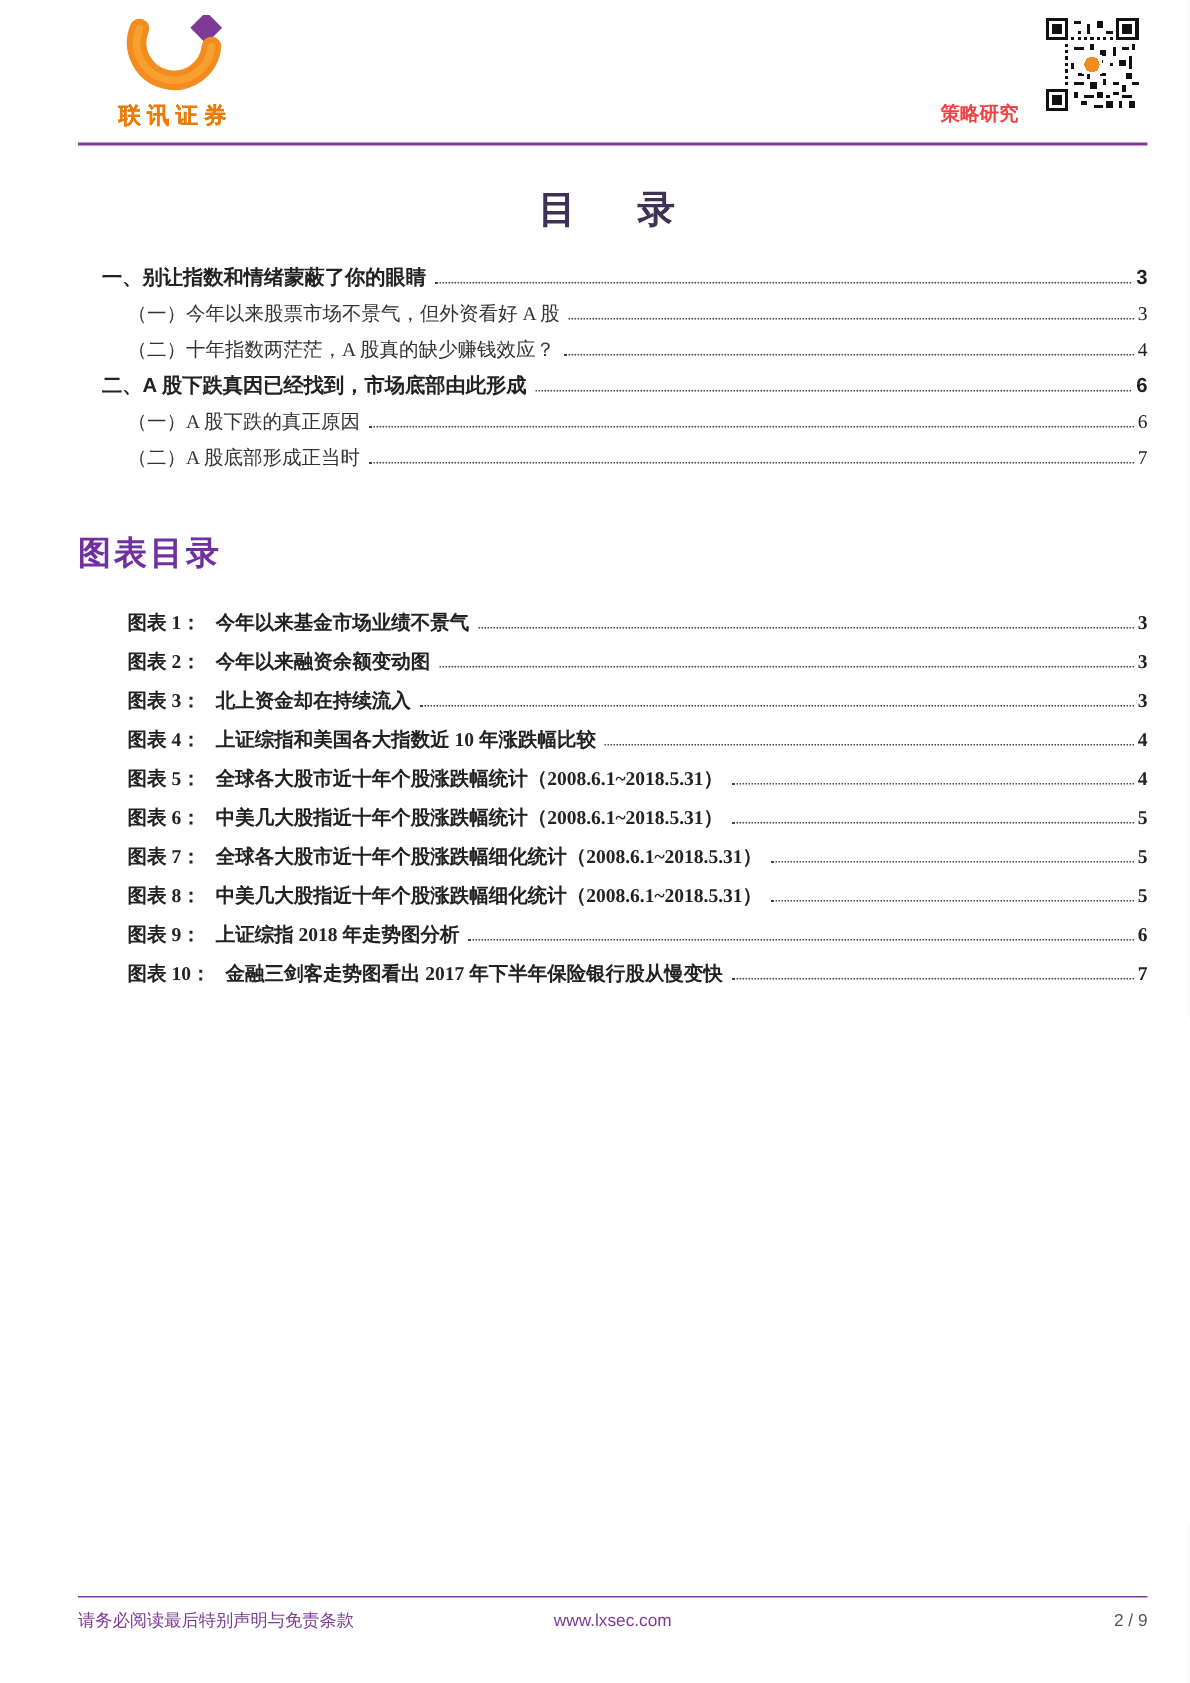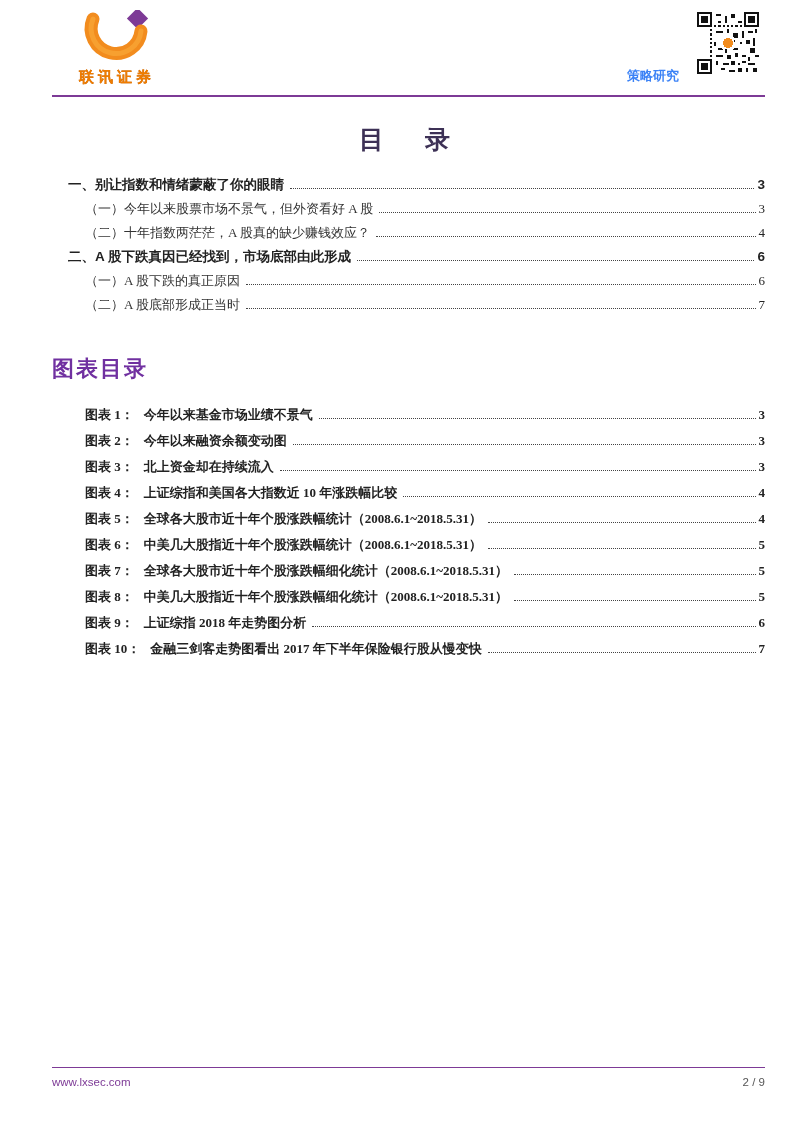--- a/index.html
+++ b/index.html
@@ -30,21 +30,21 @@
     letter-spacing: 4px;
     color: #f07c00;
     margin-top: 2px;
     text-shadow: 0 0 0.4px #a85400;
   }
   .header-spacer { flex: 1; }
   .report-type {
     font-family: "Liberation Sans", sans-serif;
     font-size: 13px;
     font-weight: bold;
-    color: #3b82f6;
+    color: #ef4444;
     margin: 0 12px 2px 0;
     align-self: flex-end;
   }
   .qr { width: 74px; height: 62px; align-self: flex-start; margin-top: 2px; }
   .header-divider {
     border: none;
     border-top: 2.5px solid #7d3a96;
     margin: 2px 0 0 0;
   }
 
@@ -300,18 +300,19 @@
       <span class="fig-label">图表 10：</span>
       <span class="fig-title">金融三剑客走势图看出 2017 年下半年保险银行股从慢变快</span>
       <span class="leader"></span>
       <span class="pg">7</span>
     </div>
   </div>
 
   <div class="footer">
     <hr class="footer-divider">
     <div class="footer-inner">
+      <span class="footer-left">请务必阅读最后特别声明与免责条款</span>
       <span class="footer-center">www.lxsec.com</span>
       <span class="footer-right">2 / 9</span>
     </div>
   </div>
 
 </div>
 
 </body></html>

